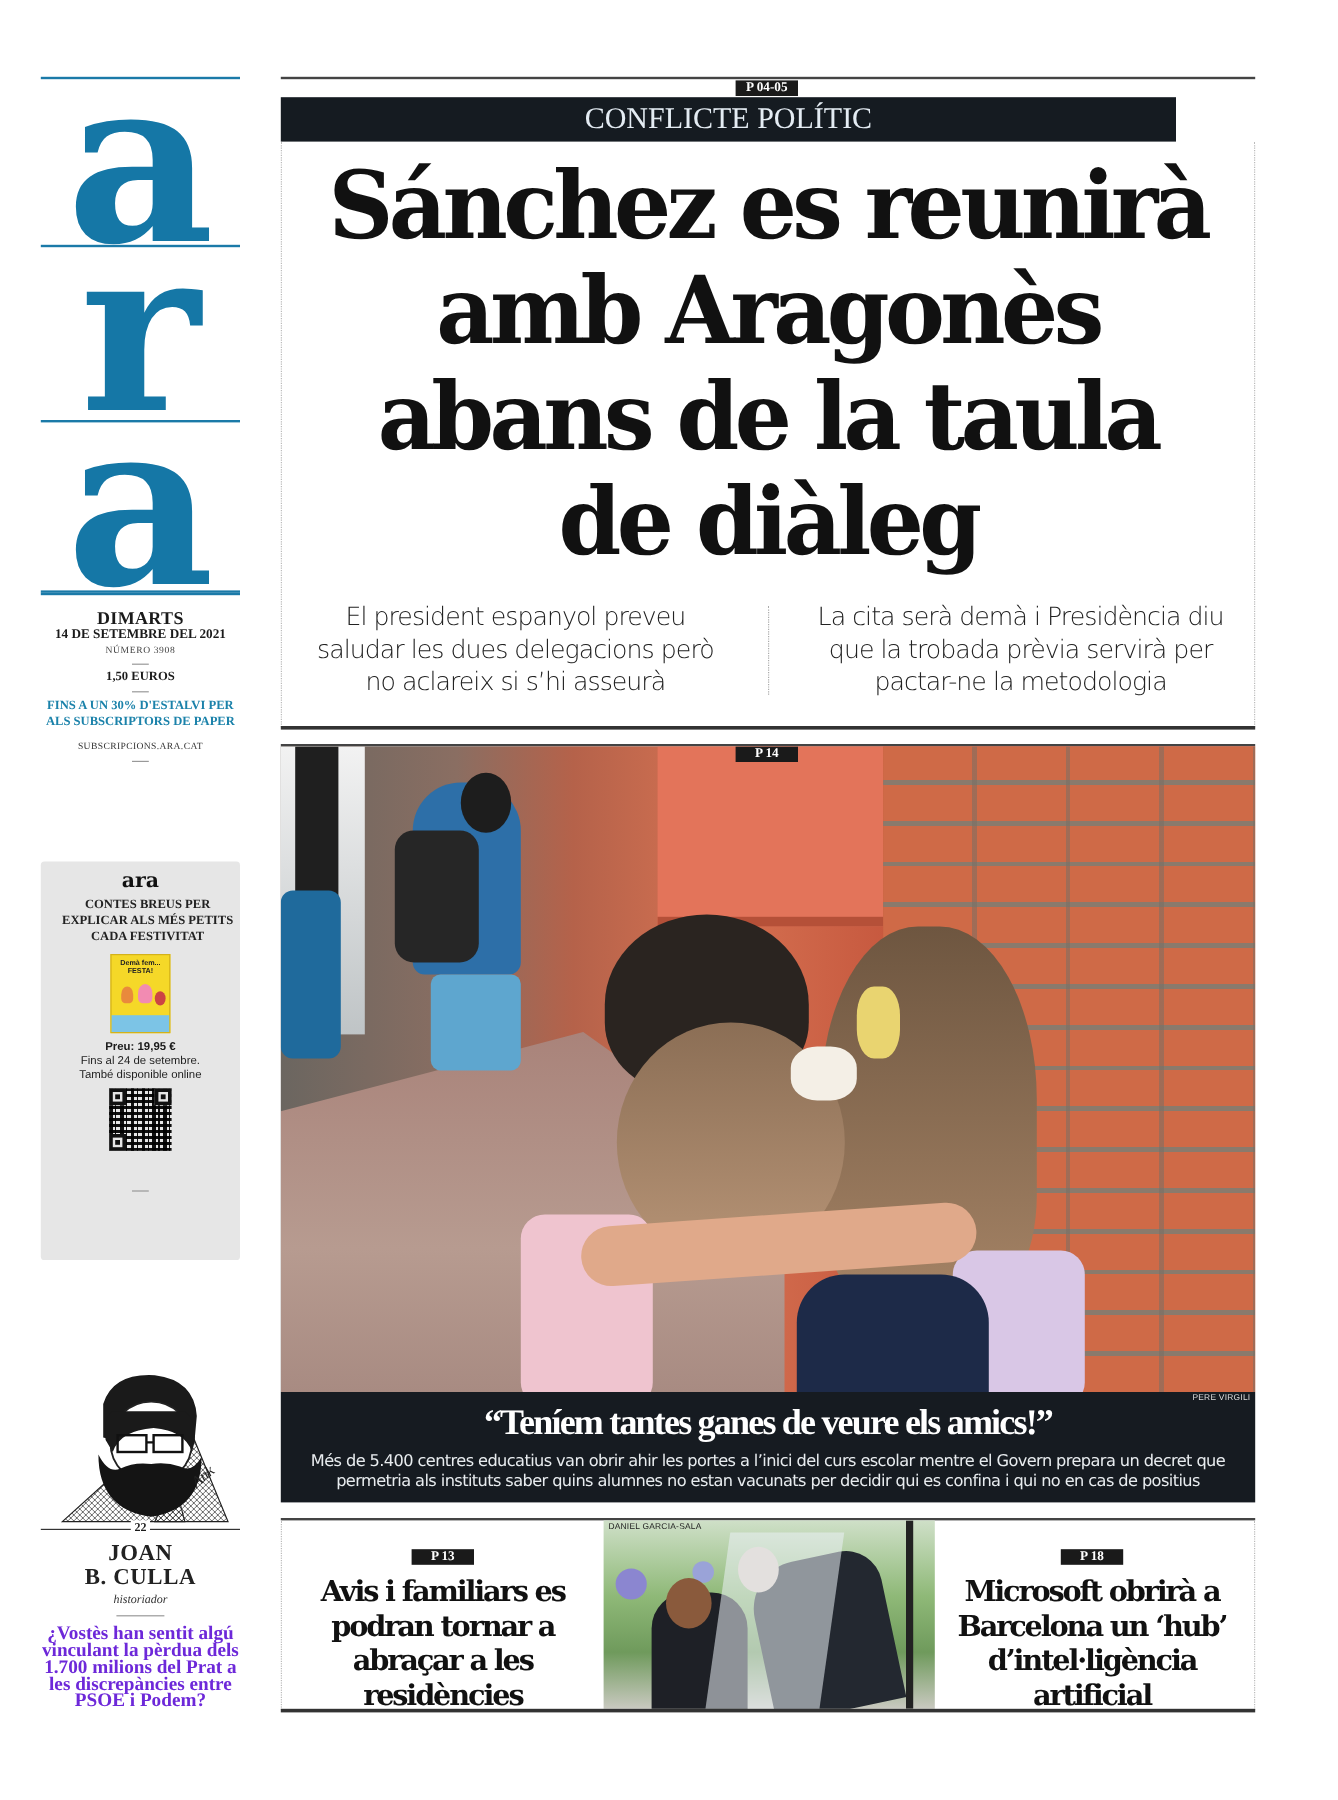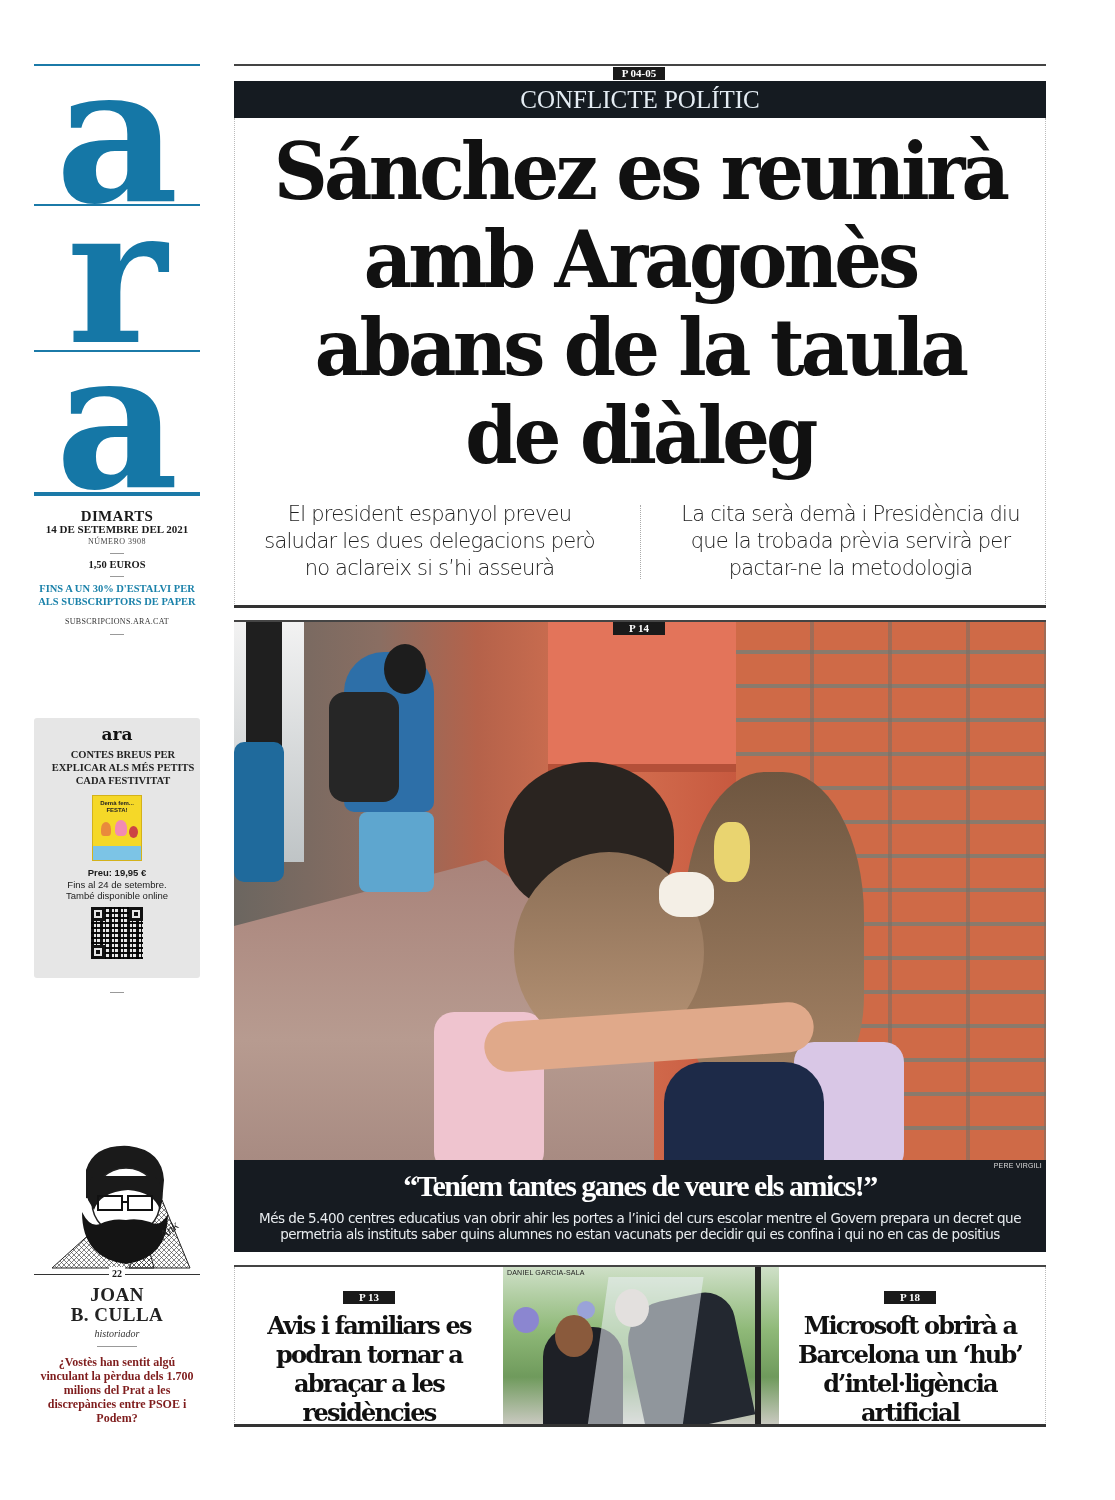--- a/index.html
+++ b/index.html
@@ -24,21 +24,21 @@
     .masthead-info { text-align: center; margin-top: 14px; }
     .day { font-size: 15px; font-weight: bold; letter-spacing: 0.3px; line-height: 13px; }
     .date { font-size: 11px; font-weight: bold; line-height: 13px; }
     .issue { font-size: 8px; letter-spacing: 0.5px; color: #444; line-height: 12px; }
     .tiny-rule { width: 14px; height: 1px; background: #999; margin: 5px auto; }
     .price { font-size: 10.5px; font-weight: bold; line-height: 12px; }
     .promo { font-size: 10.5px; font-weight: bold; color: #1b82aa; line-height: 13px; margin-top: 2px; }
     .sub-url { font-size: 8px; letter-spacing: 0.3px; color: #333; line-height: 14px; margin-top: 7px; }
 
     .ad-box {
-      position: absolute; left: 34px; top: 718px; width: 166px; height: 260px;
+      position: absolute; left: 34px; top: 718px; width: 166px; height: 332px;
       background: #e6e6e6; border-radius: 3px; text-align: center; padding-top: 6px;
     }
     .ad-logo { font-family: "DejaVu Serif", serif; font-weight: bold; font-size: 17px; color: #111; line-height: 20px; }
     .ad-title { font-size: 10.5px; font-weight: bold; line-height: 13px; margin-top: 4px; color: #222; padding-left: 12px; }
     .book {
       width: 50px; height: 66px; margin: 8px auto 0; background: #f5d828; position: relative;
       border: 1px solid #d4b21a;
     }
     .book .bk-title { position: absolute; top: 4px; left: 0; right: 0; font-family: "Liberation Sans", sans-serif; font-size: 6px; font-weight: bold; color: #222; line-height: 7px; }
     .book .bk-sky { position: absolute; bottom: 0; left: 0; right: 0; height: 14px; background: #7cc4e6; }
@@ -55,30 +55,30 @@
     .qr .corner::after { content: ""; position: absolute; left: 2px; top: 2px; width: 4px; height: 4px; background: #111; }
     .qr .c1 { left: 0; top: 0; } .qr .c2 { right: 0; top: 0; } .qr .c3 { left: 0; bottom: 0; }
     .ad-rule { position: absolute; left: 110px; top: 992px; width: 14px; height: 1px; background: #999; }
 
     .columnist { position: absolute; left: 34px; top: 1140px; width: 166px; text-align: center; }
     .caricature { position: relative; width: 166px; height: 134px; }
     .columnist-rule { position: relative; height: 1px; background: #333; margin-top: 0; }
     .col-page { position: absolute; left: 50%; top: -7px; transform: translateX(-50%); background: #fff; padding: 0 3px; font-size: 10px; font-weight: bold; line-height: 13px; }
     .col-name { font-size: 19px; font-weight: bold; line-height: 20px; margin-top: 10px; letter-spacing: 0.5px; color: #222; }
     .col-role { font-size: 10px; font-style: italic; color: #333; line-height: 14px; margin-top: 2px; }
-    .col-q { font-size: 12px; font-weight: bold; color: #7f1d1d; line-height: 14px; margin-top: 8px; }
+    .col-q { font-size: 16px; font-weight: bold; color: #6d28d9; line-height: 14px; margin-top: 8px; }
 
     
     .main-top-rule { position: absolute; left: 234px; top: 64px; width: 812px; height: 2px; background: #444; }
     .page-tag {
       position: absolute; background: #1a1a1a; color: #fff; font-size: 11px; font-weight: bold;
       line-height: 13px; padding: 0 6px; text-align: center; font-family: "Liberation Serif", serif;
     }
     .section-bar {
-      position: absolute; left: 234px; top: 81px; width: 812px; height: 37px; background: #151b21;
+      position: absolute; left: 234px; top: 81px; width: 746px; height: 37px; background: #151b21;
       color: #e4ecf3; text-align: center; font-size: 25px; line-height: 37px; letter-spacing: 0px;
       font-family: "Liberation Serif", serif;
     }
     .lead-box {
       position: absolute; left: 234px; top: 118px; width: 812px; height: 488px;
       border-left: 1px dotted #bbb; border-right: 1px dotted #bbb;
     }
     .headline {
       position: absolute; left: 0; right: 0; top: 10px; text-align: center;
       font-family: "DejaVu Serif", serif; font-weight: bold; font-size: 78px; line-height: 88px;

